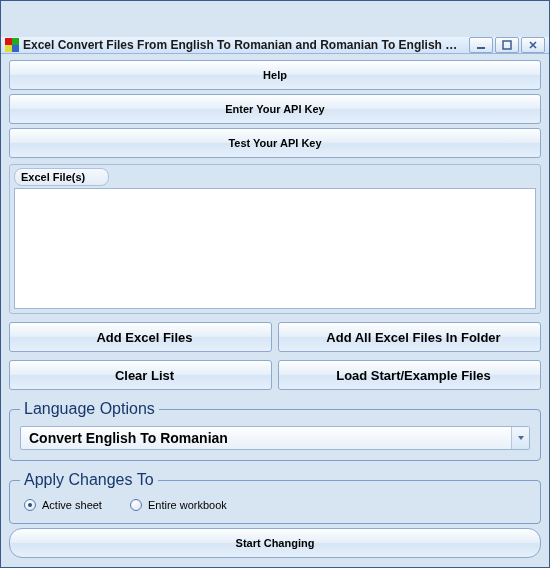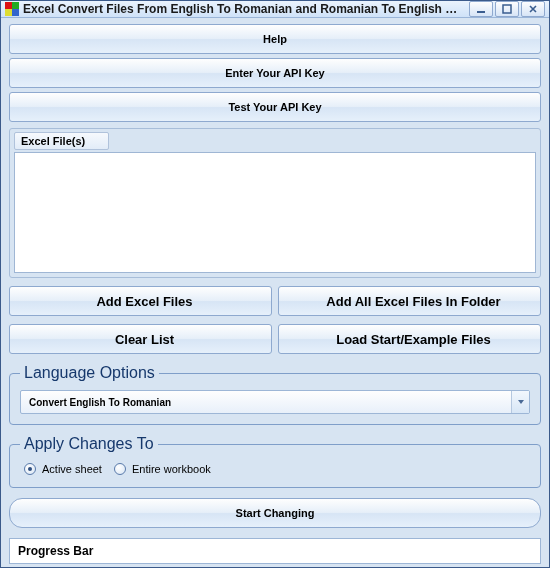--- a/index.html
+++ b/index.html
@@ -21,20 +21,21 @@
     display: flex;
     flex-direction: column;
   }
   .titlebar {
     height: 22px;
     background: linear-gradient(#eaf3fd, #cfe2f8);
     border-bottom: 1px solid #9ab5d8;
     display: flex;
     align-items: center;
     padding: 0 4px;
+    margin-top: 36px;
   }
   .titlebar .app-icon {
     width: 14px; height: 14px;
     margin-right: 4px;
     background:
       linear-gradient(#d11 0 0) 0 0/7px 7px no-repeat,
       linear-gradient(#2a2 0 0) 7px 0/7px 7px no-repeat,
       linear-gradient(#dd3 0 0) 0 7px/7px 7px no-repeat,
       linear-gradient(#36c 0 0) 7px 7px/7px 7px no-repeat;
   }
@@ -94,21 +95,21 @@
     border: 1px solid #b0c2db;
     background: linear-gradient(#f6f9fd, #e2ecf8);
     font-size: 11px;
     font-weight: bold;
     color: #000;
     display: flex;
     align-items: center;
     padding: 0 6px;
     width: 95px;
     margin: 2px 0 0 3px;
-    border-radius: 2px;
+    border-radius: 8px;
   }
   .filebox-list {
     flex: 1;
     margin: 2px 3px 3px 3px;
     background: #fff;
     border: 1px solid #9fb6d4;
   }
   .row {
     display: flex;
     gap: 6px;
@@ -127,38 +128,38 @@
     color: #16386c;
     padding: 0 4px;
   }
   .combo {
     height: 24px;
     border: 1px solid #9db6d6;
     background: linear-gradient(#fefefe, #e8f0fa);
     border-radius: 2px;
     display: flex;
     align-items: center;
-    font-size: 10px;
+    font-size: 14px;
     font-weight: bold;
     color: #000;
   }
   .combo .combo-text { flex: 1; padding: 0 8px; }
   .combo .combo-arrow {
     width: 18px; height: 100%;
     border-left: 1px solid #b5c8e0;
     display: flex; align-items: center; justify-content: center;
     background: linear-gradient(#f2f7fd, #d7e6f6);
   }
   .combo .combo-arrow::after {
     content: "";
     border-left: 3px solid transparent;
     border-right: 3px solid transparent;
     border-top: 4px solid #4a6a96;
   }
-  .radios { display: flex; gap: 12px; align-items: center; padding: 2px 4px; }
+  .radios { display: flex; gap: 28px; align-items: center; padding: 2px 4px; }
   .radio {
     display: flex; align-items: center; gap: 6px;
     font-size: 11px; color: #000;
   }
   .radio .dot {
     width: 12px; height: 12px; border-radius: 50%;
     border: 1px solid #5a7bab;
     background: radial-gradient(circle at 35% 35%, #fff, #d6e4f4);
     position: relative;
   }
@@ -242,20 +243,20 @@
           <span class="dot"></span>
           <span>Active sheet</span>
         </div>
         <div class="radio">
           <span class="dot"></span>
           <span>Entire workbook</span>
         </div>
       </div>
     </fieldset>
 
-    <div class="btn tall" style="margin-top:6px;border-radius:13px;">Start Changing</div>
+    <div class="btn tall" style="border-radius:13px;">Start Changing</div>
 
     <div class="progress">
       <span>Progress Bar</span>
     </div>
 
   </div>
 </div>
 
 </body></html>

